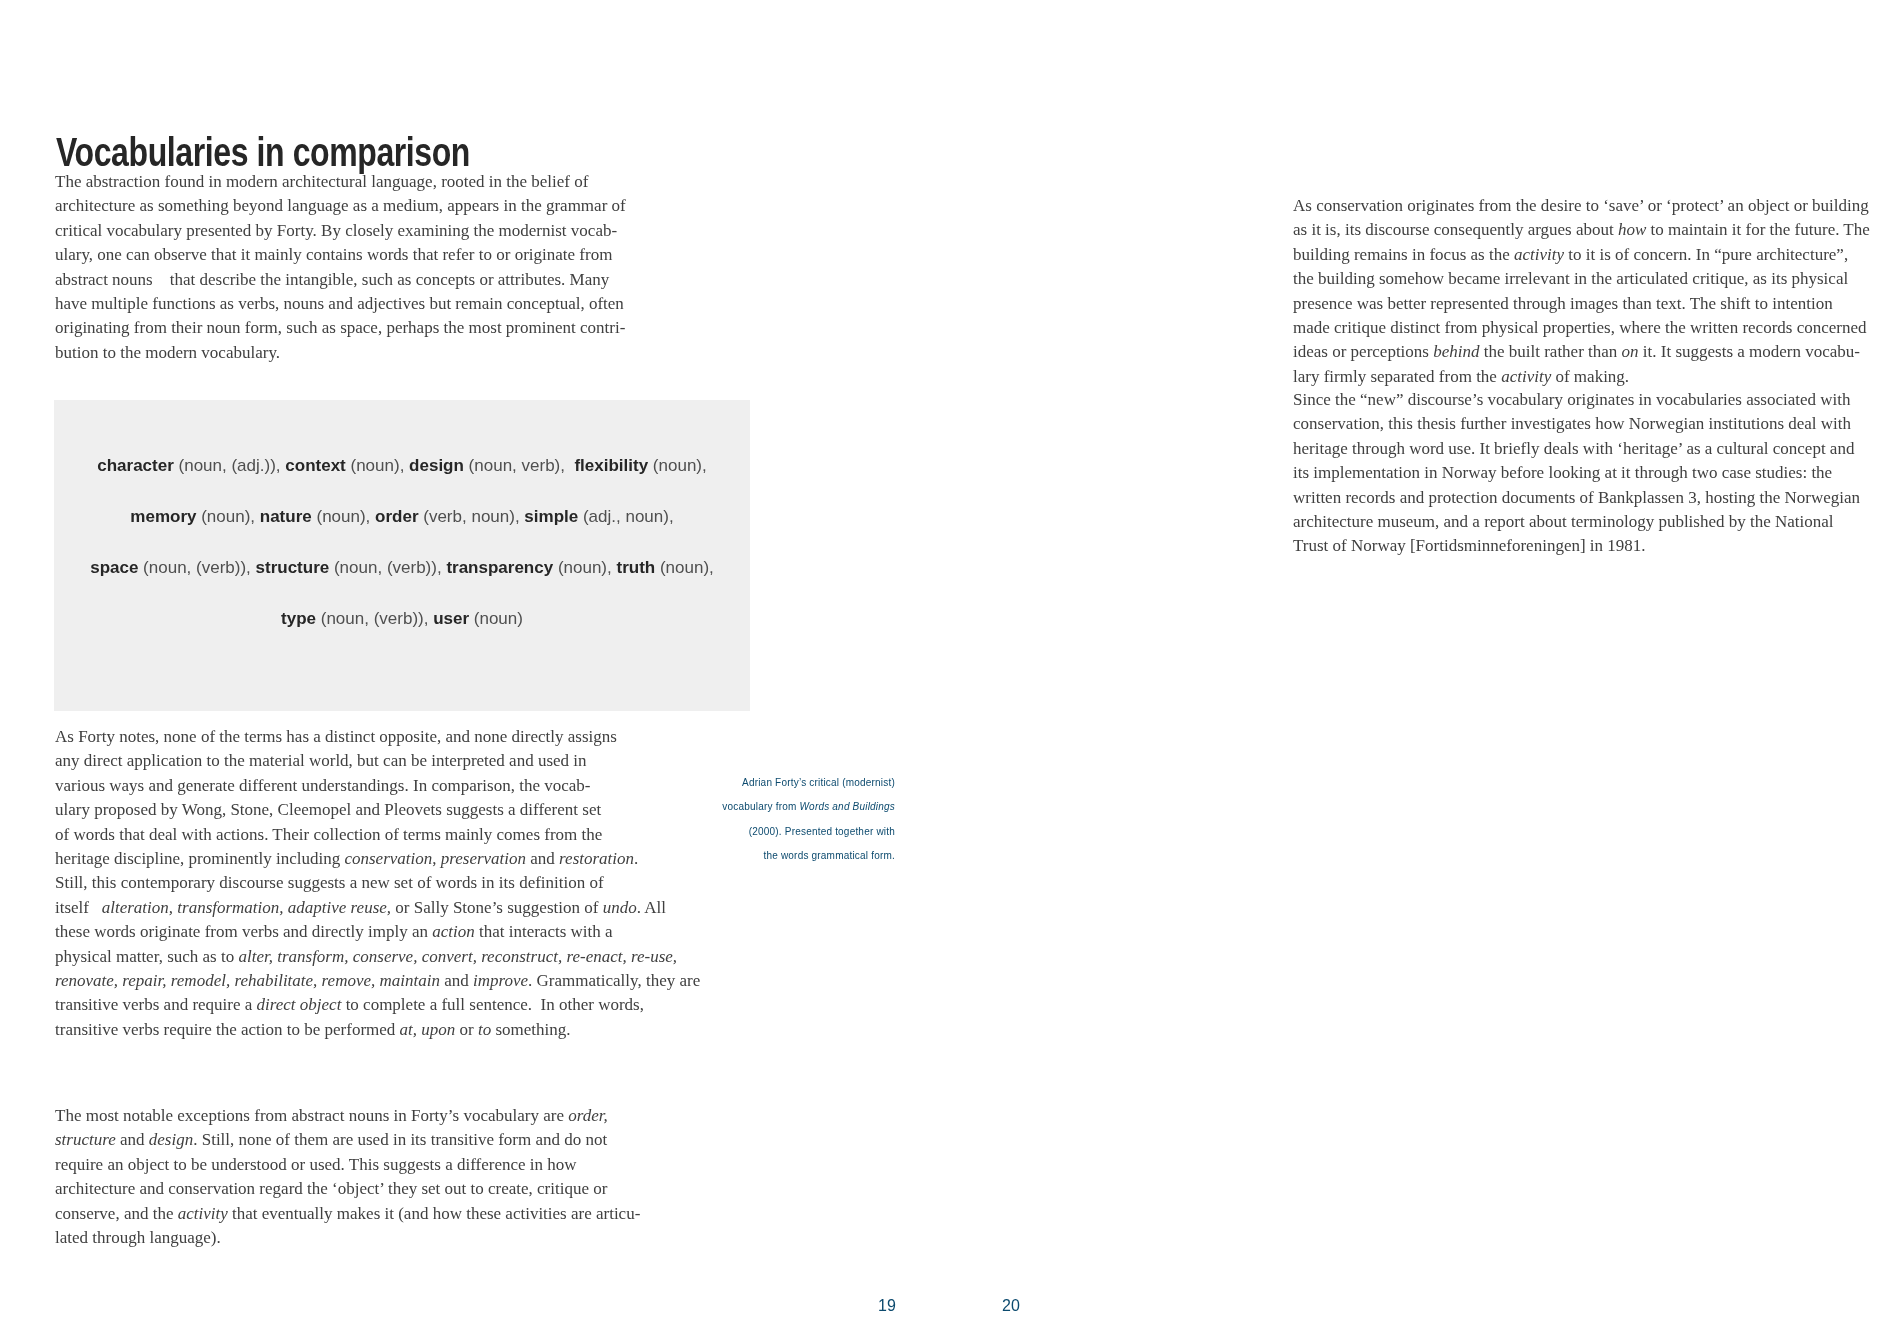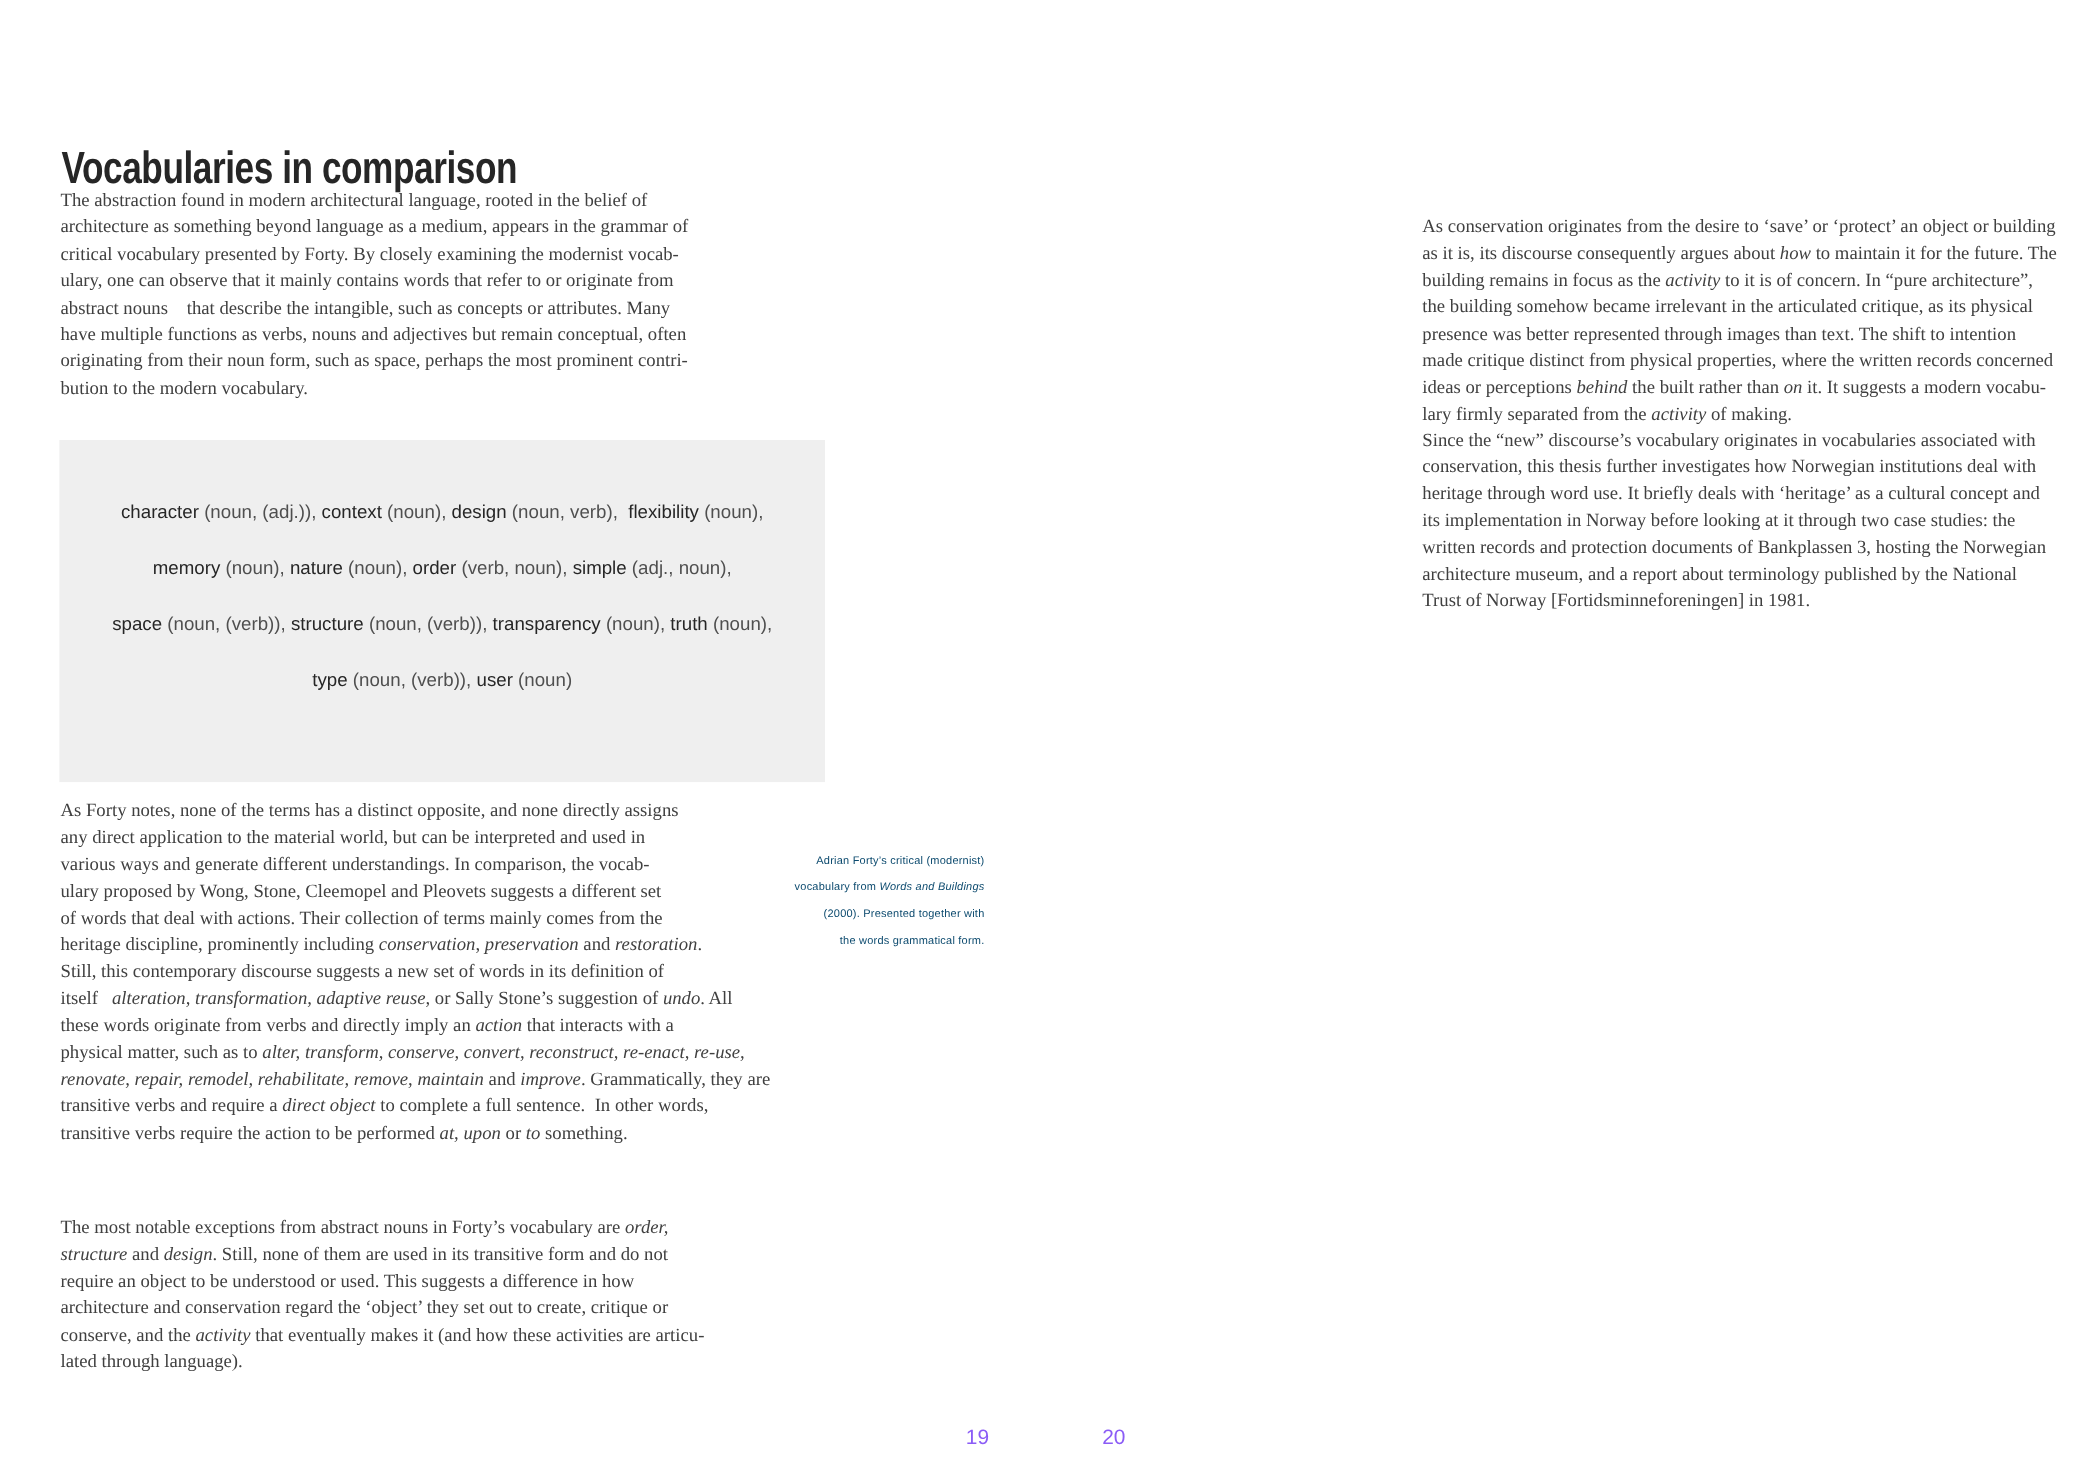--- a/index.html
+++ b/index.html
@@ -46,40 +46,40 @@
     box-sizing:border-box;
     padding-top:40px;
     background:#efefef;
     text-align:center;
     font-family:"Liberation Sans","DejaVu Sans",sans-serif;
     font-size:17px;
     line-height:51px;
     color:#4f4f4f;
     white-space:nowrap;
   }
-  .vocab-box b{color:#262626;font-weight:400;}
+  .vocab-box b{color:#262626;font-weight:700;}
   .caption{
     position:absolute;
     left:600px;
     top:771px;
     width:295px;
     text-align:right;
     font-family:"Liberation Sans","DejaVu Sans",sans-serif;
     font-size:10px;
     letter-spacing:0.2px;
     line-height:24.4px;
     color:#0c4a6e;
   }
   .caption i{font-style:italic;}
   .pagenum{
     position:absolute;
     top:1297px;
     font-family:"Liberation Sans","DejaVu Sans",sans-serif;
-    font-size:19px;
-    color:#8b5cf6;
+    font-size:16px;
+    color:#0c4a6e;
   }
   #pagenum-left{left:878px;}
   #pagenum-right{left:1002px;}
 </style>
 </head>
 <body>
 
 <div class="page">
 
   <h1 class="doc-title">Vocabularies in comparison</h1>

